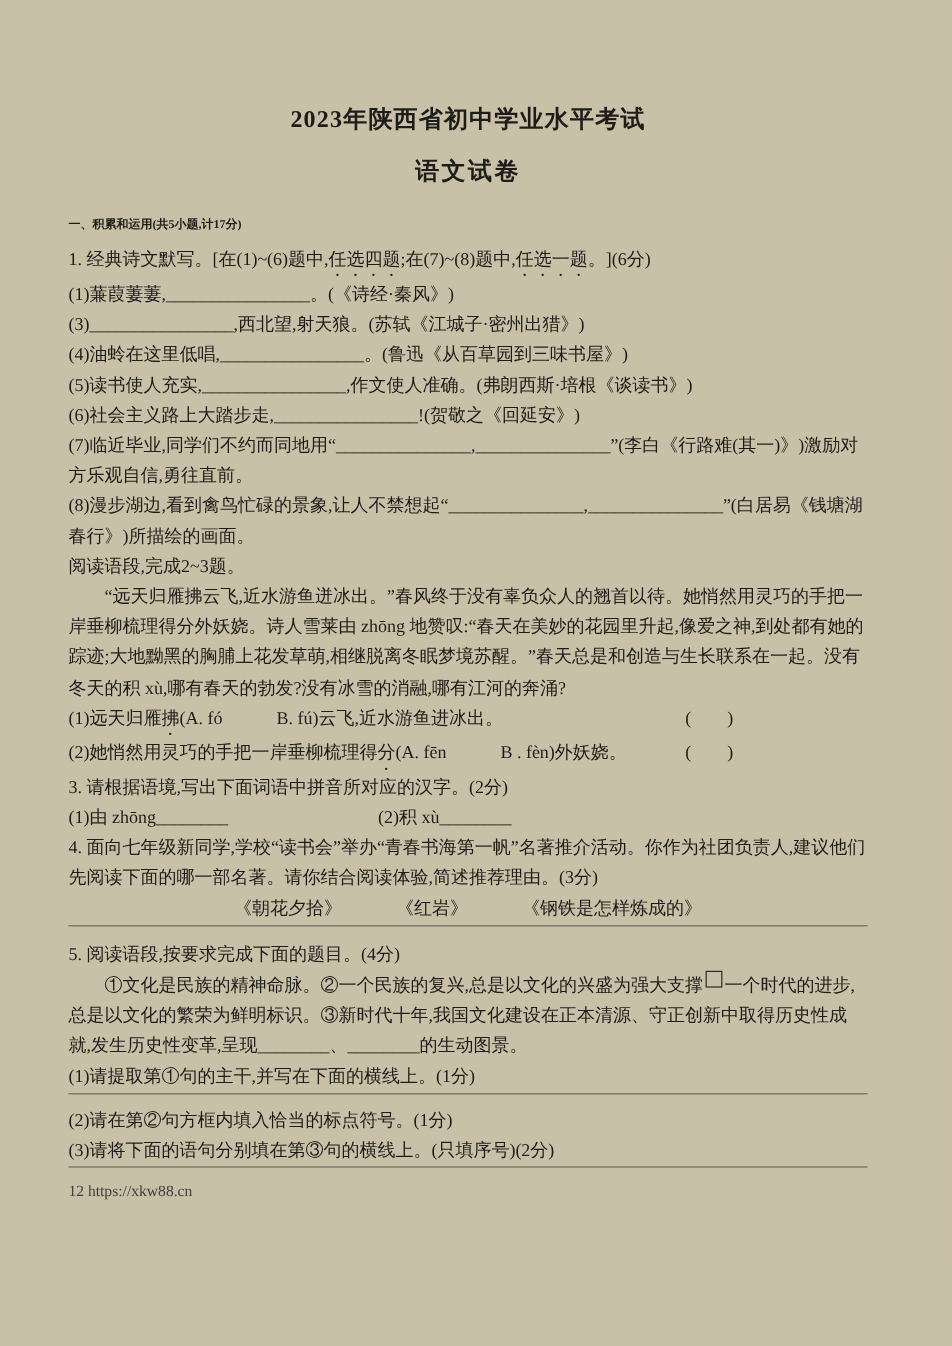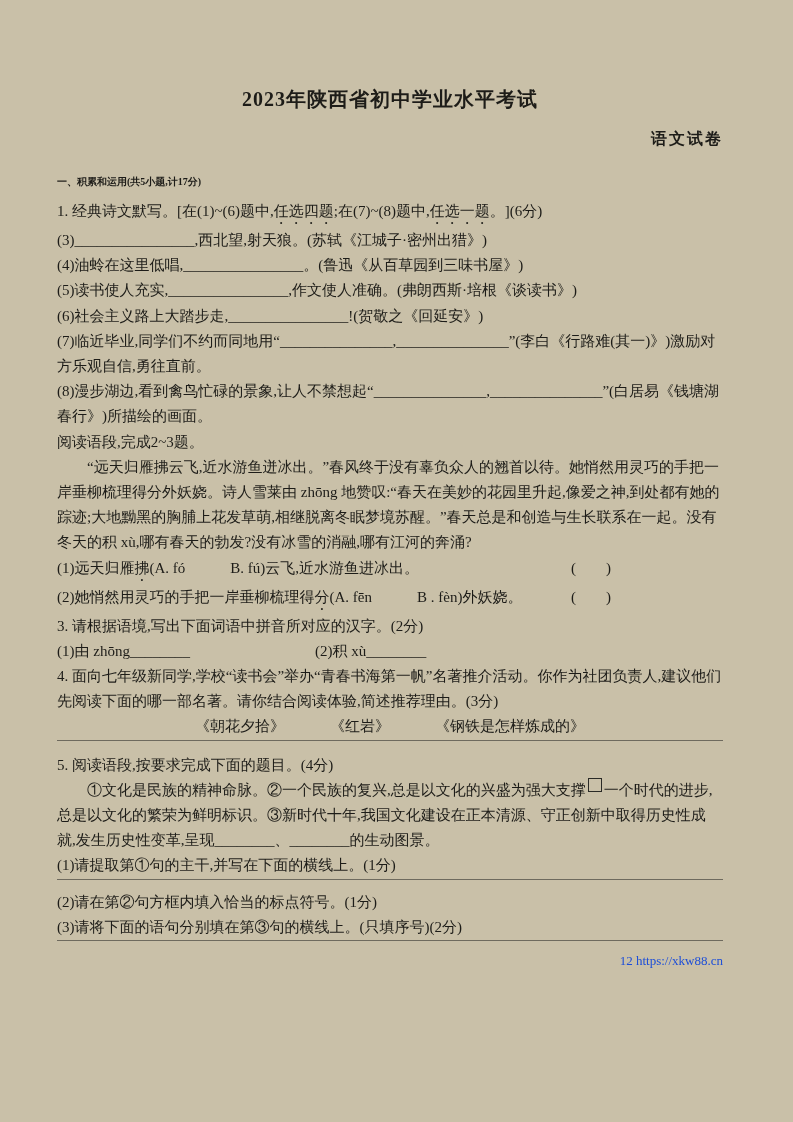--- a/index.html
+++ b/index.html
@@ -9,21 +9,21 @@
     font-family:"Liberation Serif","DejaVu Serif",serif;
     color:#1d1c18;
     overflow:hidden;
   }
   .content { padding:86px 70px 0 57px; }
   .title {
     font-size:20px; font-weight:bold; text-align:center;
     margin:0 0 16px; letter-spacing:1px;
   }
   .subtitle {
-    font-size:16px; font-weight:bold; text-align:right;
+    font-size:20px; font-weight:bold; text-align:center;
     margin:0 0 20px; letter-spacing:2px;
   }
   .sec-head { font-size:10px; font-weight:bold; margin:0 0 5px; line-height:24px; }
   .line, .para { font-size:15px; line-height:25.2px; }
   .para { text-indent:2em; }
   .flexline { display:flex; justify-content:space-between; padding-right:112px;gap:23px; }
   .em-dot {
     -webkit-text-emphasis: filled dot;
     -webkit-text-emphasis-position: under;
     text-emphasis: filled dot;
@@ -31,21 +31,21 @@
   }
   .q3-first { display:inline-block; width:258px; }
   .books { text-align:center; }
   hr.divider { border:0; border-top:1px solid #6e6a5e; margin:0; }
   .hr-1 { margin-top:18px; }
   .q5-stem { margin-top:12px; }
   .hr-2 { margin-top:26px; }
   .q5-sub2 { margin-top:10px; }
   .hr-3 { margin-top:32px; }
   .footer {
-    text-align:right; font-size:13px; color:#1d4ed8;
+    text-align:left; font-size:13px; color:#404040;
     margin-top:11px; line-height:18px;
   }
   .punct-box {
     display:inline-block; width:12px; height:12px;
     border:1px solid #2a2a26; vertical-align:3px; margin:0 2px;
   }
 </style>
 </head>
 <body>
 
@@ -53,20 +53,21 @@
 
   <h1 class="title">2023年陕西省初中学业水平考试</h1>
   <h2 class="subtitle">语文试卷</h2>
 
   <div class="sec-head">一、积累和运用(共5小题,计17分)</div>
 
   <div class="line">
     <span>1. 经典诗文默写。[在(1)~(6)题中,</span><span class="em-dot">任选四题</span><span>;在(7)~(8)题中,</span><span class="em-dot">任选一题</span><span>。](6分)</span>
   </div>
 
+  <div class="line">(1)蒹葭萋萋,________________。(《诗经·秦风》)</div>
   <div class="line">(3)________________,西北望,射天狼。(苏轼《江城子·密州出猎》)</div>
   <div class="line">(4)油蛉在这里低唱,________________。(鲁迅《从百草园到三味书屋》)</div>
   <div class="line">(5)读书使人充实,________________,作文使人准确。(弗朗西斯·培根《谈读书》)</div>
   <div class="line">(6)社会主义路上大踏步走,________________!(贺敬之《回延安》)</div>
   <div class="line">(7)临近毕业,同学们不约而同地用“_______________,_______________”(李白《行路难(其一)》)激励对方乐观自信,勇往直前。</div>
   <div class="line">(8)漫步湖边,看到禽鸟忙碌的景象,让人不禁想起“_______________,_______________”(白居易《钱塘湖春行》)所描绘的画面。</div>
 
   <div class="line">阅读语段,完成2~3题。</div>
   <div class="para">“远天归雁拂云飞,近水游鱼迸冰出。”春风终于没有辜负众人的翘首以待。她悄然用灵巧的手把一岸垂柳梳理得分外妖娆。诗人雪莱由 zhōng 地赞叹:“春天在美妙的花园里升起,像爱之神,到处都有她的踪迹;大地黝黑的胸脯上花发草萌,相继脱离冬眠梦境苏醒。”春天总是和创造与生长联系在一起。没有冬天的积 xù,哪有春天的勃发?没有冰雪的消融,哪有江河的奔涌?</div>
 

